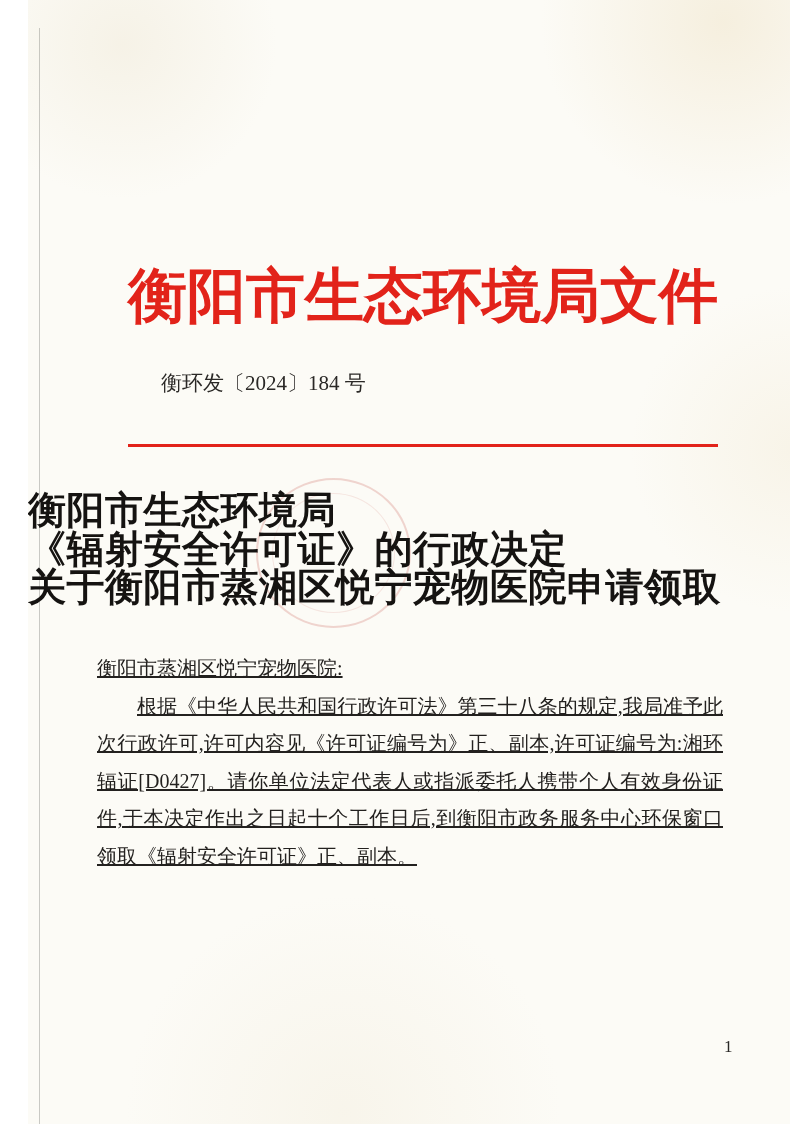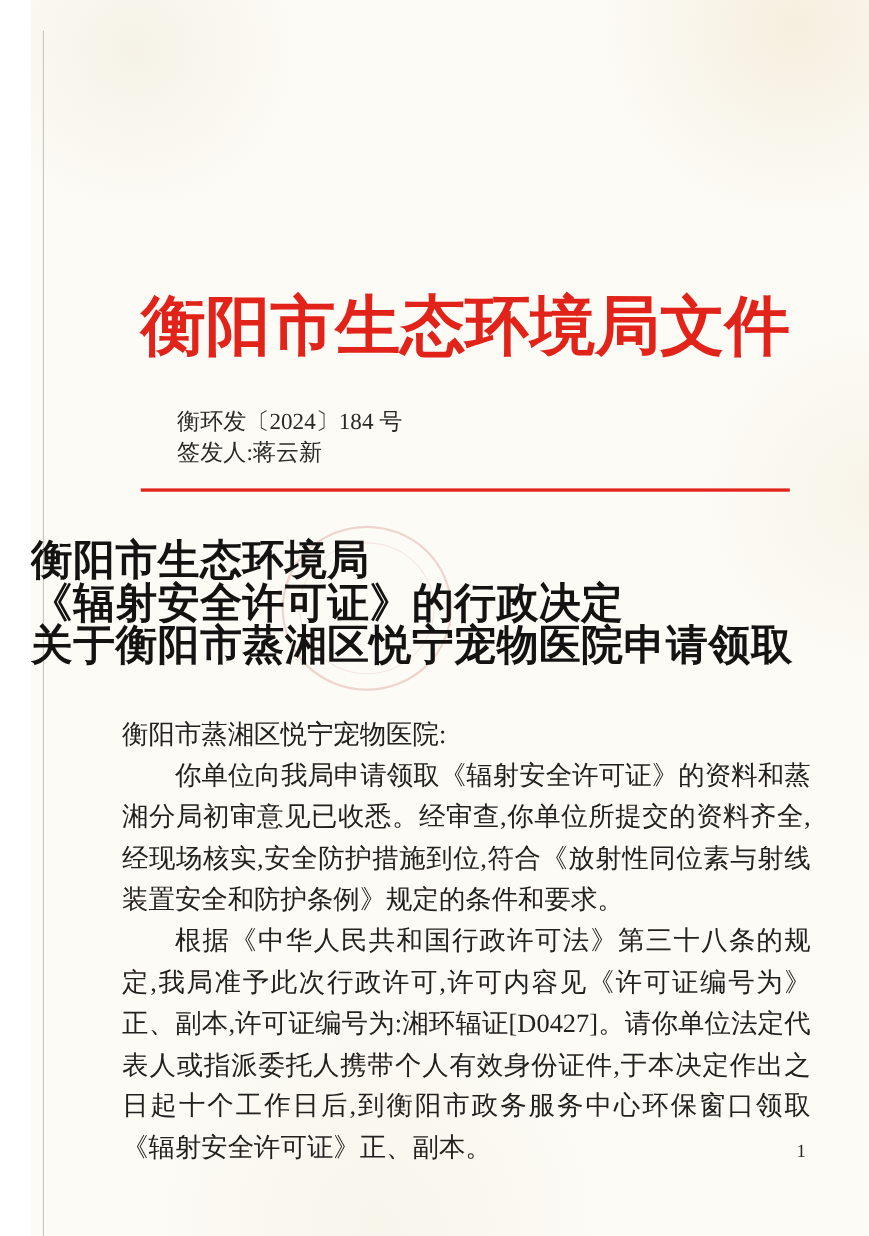--- a/index.html
+++ b/index.html
@@ -76,62 +76,61 @@
     width: 100%;
     text-align: left;
     font-weight: bold;
     font-size: 38px;
     line-height: 38.5px;
     color: #151311;
     letter-spacing: 0.5px;
   }
   .doc-body {
     position: absolute;
-    top: 650px; left: 83px;
+    top: 650px; left: 69px;
     width: 626px;
-    font-size: 24px;
+    font-size: 20px;
     line-height: 37.6px;
     text-align: justify;
     color: #23211f;
+    text-decoration: underline;
   }
   .doc-body p.para { text-indent: 2em; }
   .page-number {
     position: absolute;
     top: 1037px; left: 696px;
     font-size: 17px;
     color: #2a2826;
   }
 </style>
 </head>
 <body>
 
 <div class="page">
 
   <div class="scan-edge"></div>
 
   <h1 class="letterhead-title">衡阳市生态环境局文件</h1>
 
   <div class="doc-info">
     <span>衡环发〔2024〕184 号</span>
-    <span>签发人:蒋云新</span>
   </div>
 
   <div class="red-rule"></div>
 
   <div class="seal-ring">
     <div class="seal-ring-inner"></div>
   </div>
 
   <div class="doc-heading">
     <div>衡阳市生态环境局</div>
     <div>《辐射安全许可证》的行政决定</div>
     <div>关于衡阳市蒸湘区悦宁宠物医院申请领取</div>
   </div>
 
   <div class="doc-body">
     <p class="salutation">衡阳市蒸湘区悦宁宠物医院:</p>
-    <p class="para">你单位向我局申请领取《辐射安全许可证》的资料和蒸湘分局初审意见已收悉。经审查,你单位所提交的资料齐全,经现场核实,安全防护措施到位,符合《放射性同位素与射线装置安全和防护条例》规定的条件和要求。</p>
     <p class="para">根据《中华人民共和国行政许可法》第三十八条的规定,我局准予此次行政许可,许可内容见《许可证编号为》正、副本,许可证编号为:湘环辐证[D0427]。请你单位法定代表人或指派委托人携带个人有效身份证件,于本决定作出之日起十个工作日后,到衡阳市政务服务中心环保窗口领取《辐射安全许可证》正、副本。</p>
   </div>
 
   <div class="page-number">1</div>
 
 </div>
 
 </body></html>

